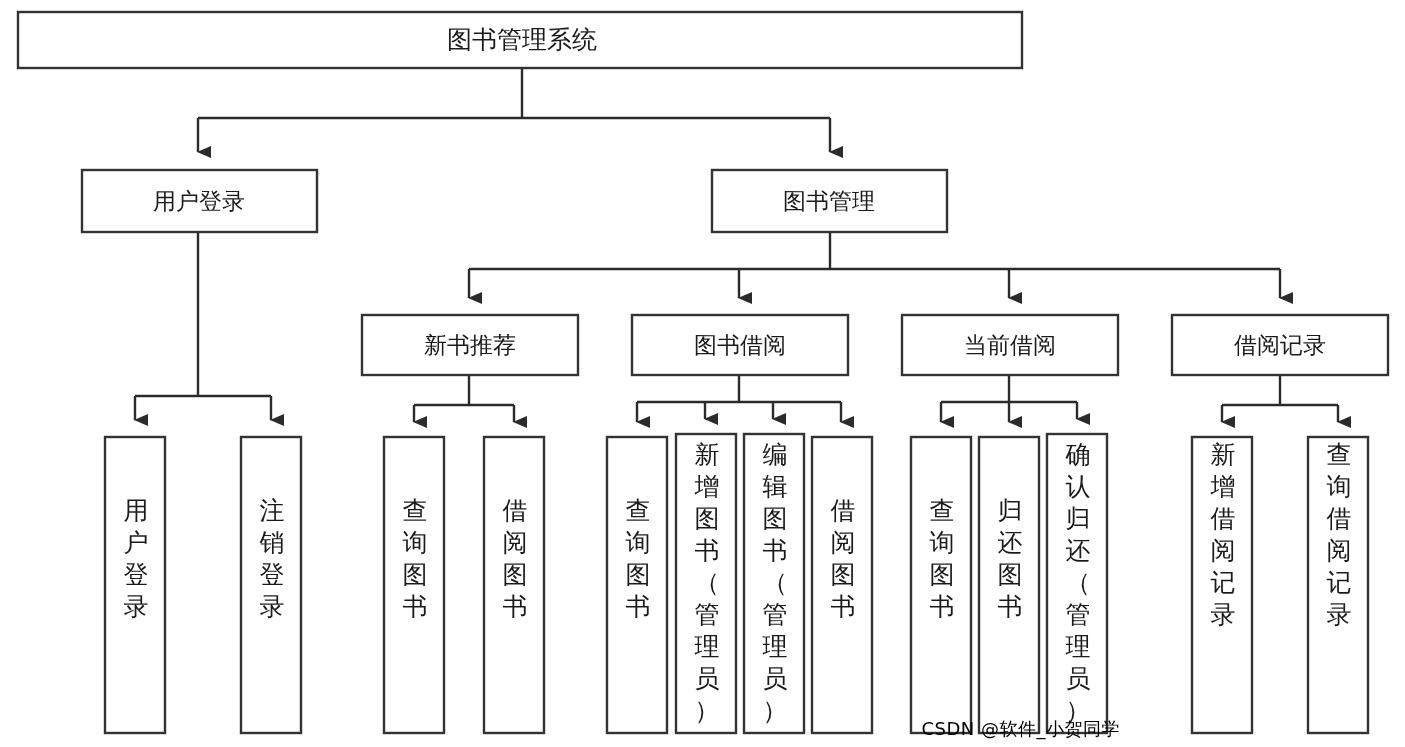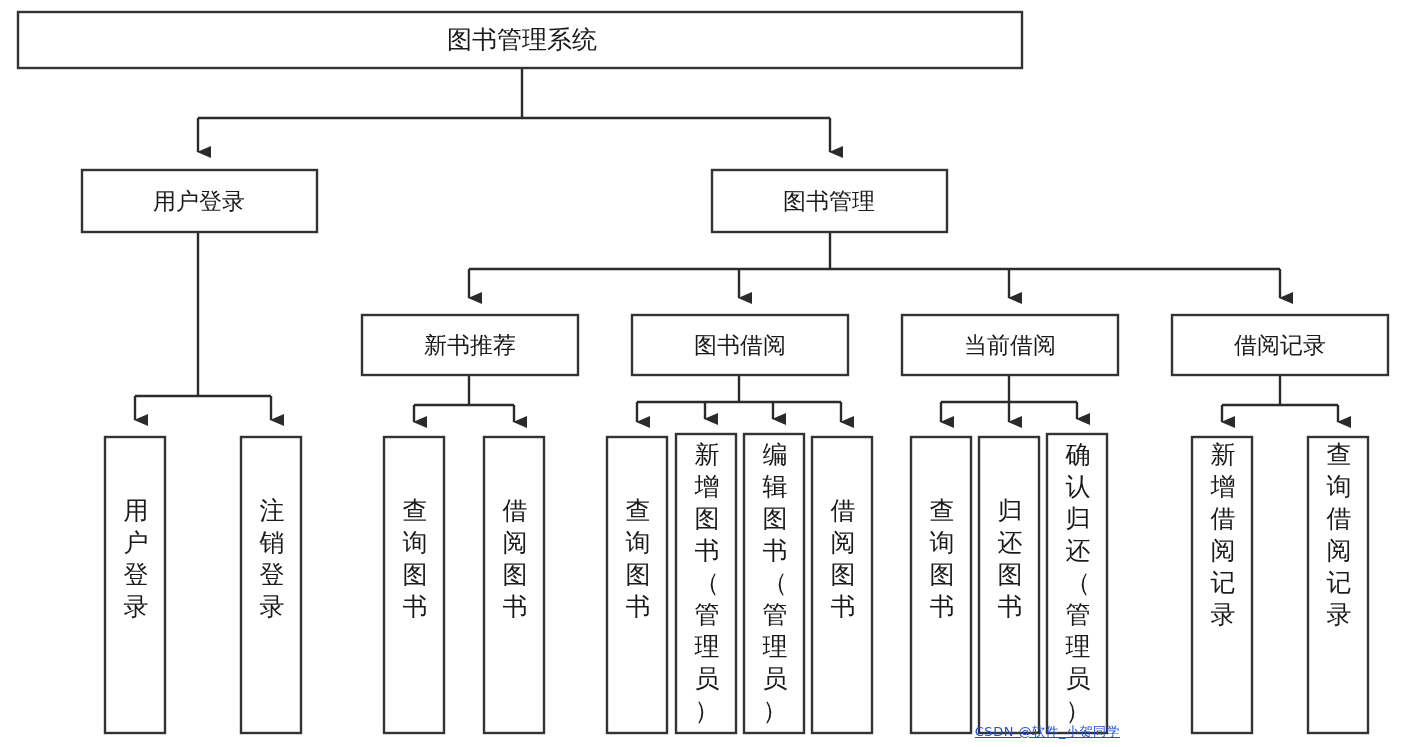--- a/index.html
+++ b/index.html
@@ -53,25 +53,24 @@
   }
   .arrow-head {
     fill: #2b2b2b;
     stroke: none;
   }
   .watermark {
     position: absolute;
     right: 8px;
     bottom: 6px;
     font-family: "DejaVu Sans", "Liberation Sans", sans-serif;
-    font-size: 13px;
-    color: #1d4ed8;
+    font-size: 18px;
+    color: #000000;
     white-space: nowrap;
     letter-spacing: 0.5px;
-    text-decoration: underline;
   }
 </style>
 </head>
 <body>
 
 <div id="diagram-root">
 
   <svg id="tree-svg" viewBox="0 0 1405 747">
     <defs>
       <marker id="arrow" viewBox="0 0 12 14" refX="6" refY="13" markerWidth="12" markerHeight="14" orient="auto-start-reverse" markerUnits="userSpaceOnUse">

